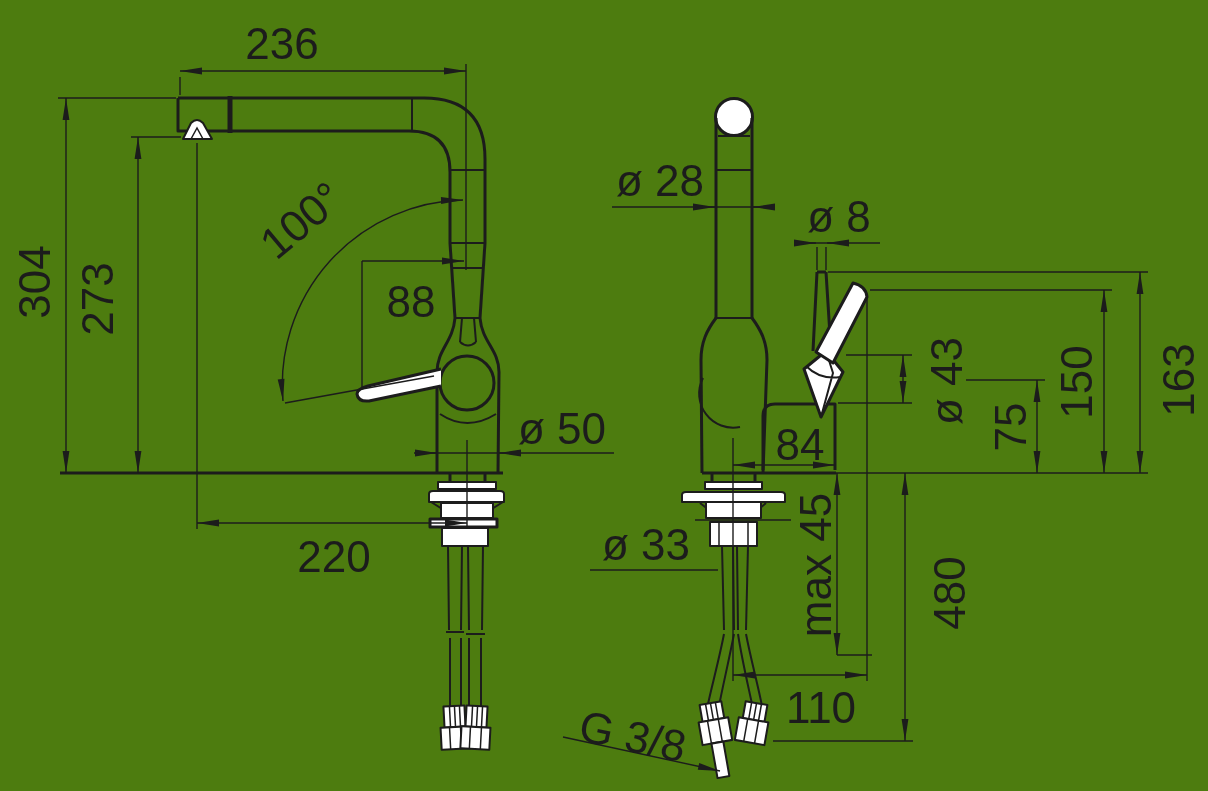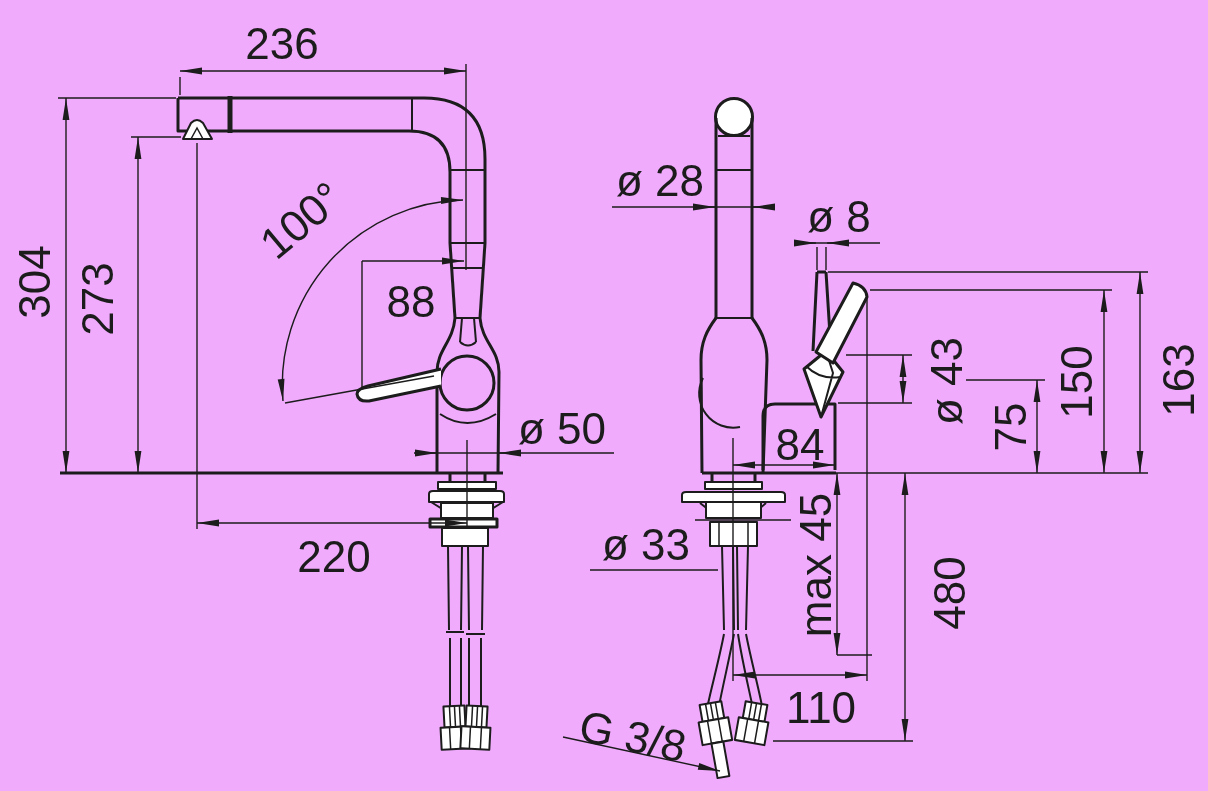--- a/index.html
+++ b/index.html
@@ -1,16 +1,16 @@
 <!DOCTYPE html>
 <html><head>
 <meta charset="utf-8">
 <style>
   html,body{margin:0;padding:0;background:#ffffff;}
-  .stage{position:relative;width:1208px;height:791px;background:#f0abfc;overflow:hidden;
+  .stage{position:relative;width:1208px;height:791px;background:#4d7c0f;overflow:hidden;
          font-family:"Liberation Sans", sans-serif;}
   svg{display:block;}
   
   .o3{stroke:#1c1c1c;stroke-width:3;fill:none;stroke-linejoin:round;}
   .o2{stroke:#1c1c1c;stroke-width:2;fill:none;stroke-linejoin:round;}
   .o15{stroke:#1c1c1c;stroke-width:1.5;fill:none;}
   .h4{stroke:#1c1c1c;stroke-width:5;fill:none;}
   
   .t{stroke:#1c1c1c;stroke-width:1.4;fill:none;}
   .w{fill:#ffffff;}

